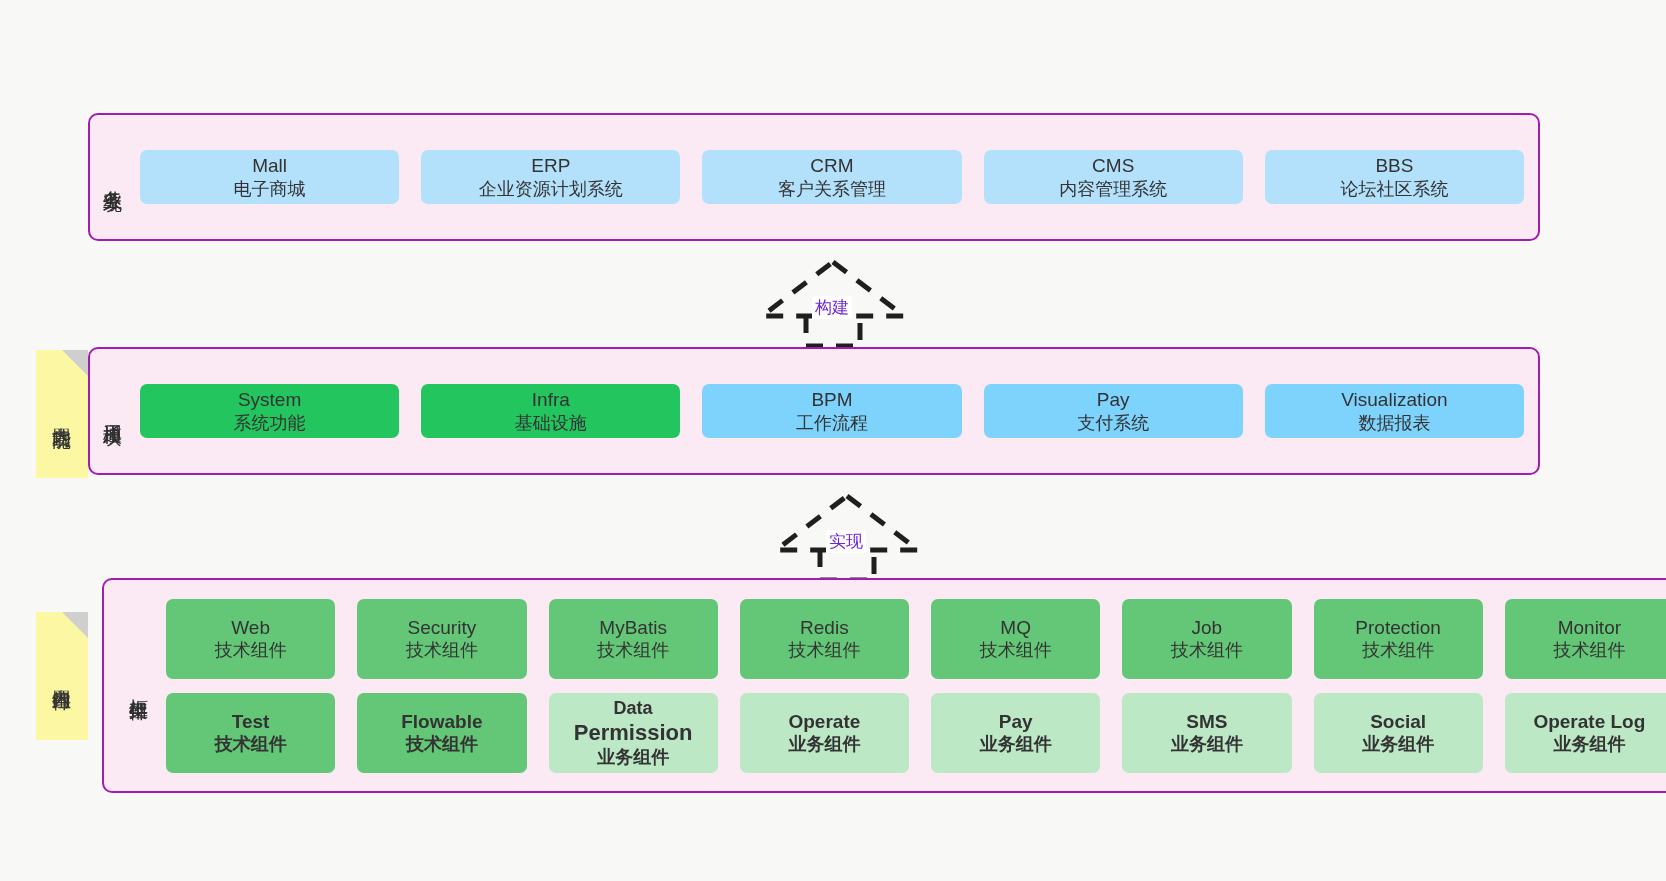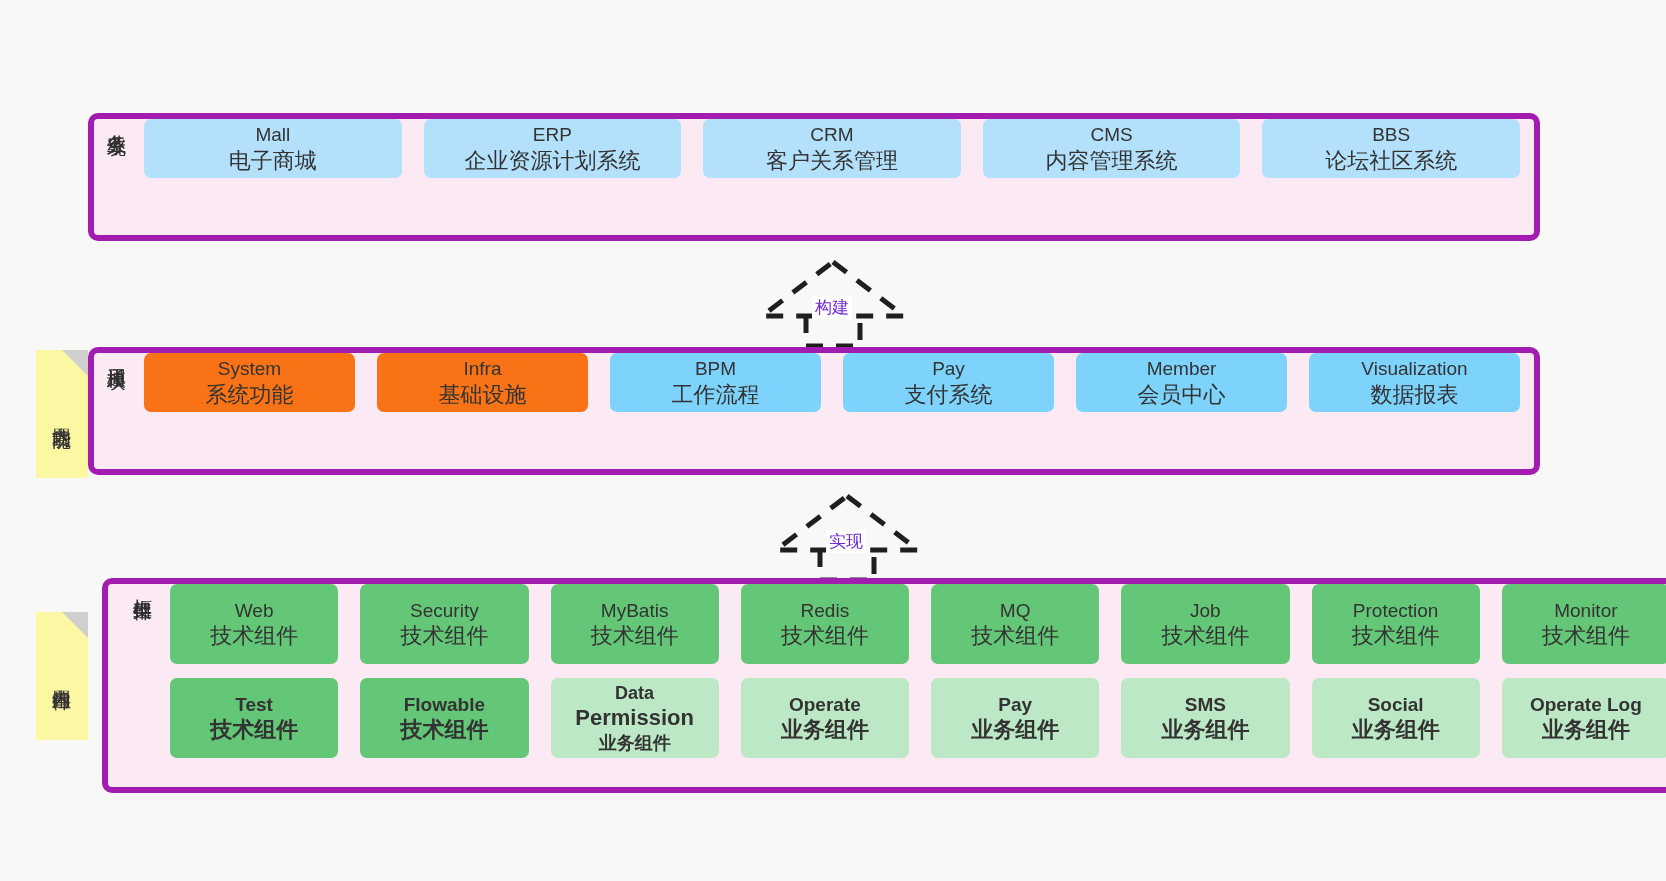--- a/index.html
+++ b/index.html
@@ -10,25 +10,25 @@
     color:#333333;
     overflow:hidden;
     position:relative;
   }
   #canvas{position:relative;width:1666px;height:881px;}
 
   
   .layer{
     position:absolute;
     background:#fbeaf4;
-    border:6px solid #a21caf;
+    border:2px solid #a21caf;
     border-radius:10px;
     box-sizing:border-box;
     display:flex;
-    align-items:flex-start;
+    align-items:center;
   }
   .layer-title{
     flex:0 0 auto;
     width:46px;
     display:flex;
     align-items:center;
     justify-content:center;
     font-size:19px;
     letter-spacing:1px;
     color:#2f2f2f;
@@ -56,26 +56,26 @@
     display:flex;
     flex-direction:column;
     align-items:center;
     justify-content:center;
     text-align:center;
     line-height:1.24;
     box-sizing:border-box;
     padding:4px 6px;
   }
   .cell .t1{font-size:19px;color:#333;}
-  .cell .t2{font-size:22px;color:#333;}
+  .cell .t2{font-size:18px;color:#333;}
   .cell .t3{font-size:18px;color:#333;}
 
   
   .c-blue        {background:#b3e0fb;}
-  .c-red         {background:#f97316;}
+  .c-red         {background:#22c55e;}
   .c-pink        {background:#7dd3fc;}
   .c-green       {background:#64c677;}
   .c-lightgreen  {background:#bde8c6;}
 
   
   .note{
     position:absolute;
     background:#fbf7a2;
     color:#333;
     font-size:19px;
@@ -170,24 +170,20 @@
         </div>
         <div class="cell c-pink">
           <div class="t1">BPM</div>
           <div class="t2">工作流程</div>
         </div>
         <div class="cell c-pink">
           <div class="t1">Pay</div>
           <div class="t2">支付系统</div>
         </div>
         <div class="cell c-pink">
-          <div class="t1">Member</div>
-          <div class="t2">会员中心</div>
-        </div>
-        <div class="cell c-pink">
           <div class="t1">Visualization</div>
           <div class="t2">数据报表</div>
         </div>
       </div>
     </div>
   </div>
 
   <div class="arrow" style="left:772px; top:492px;">
     <svg width="150" height="90" viewBox="0 0 150 90">
       <polygon points="75,4 146,58 4,58" fill="none" stroke="#1f1f1f" stroke-width="5" stroke-dasharray="17 13" stroke-linecap="butt"></polygon>

